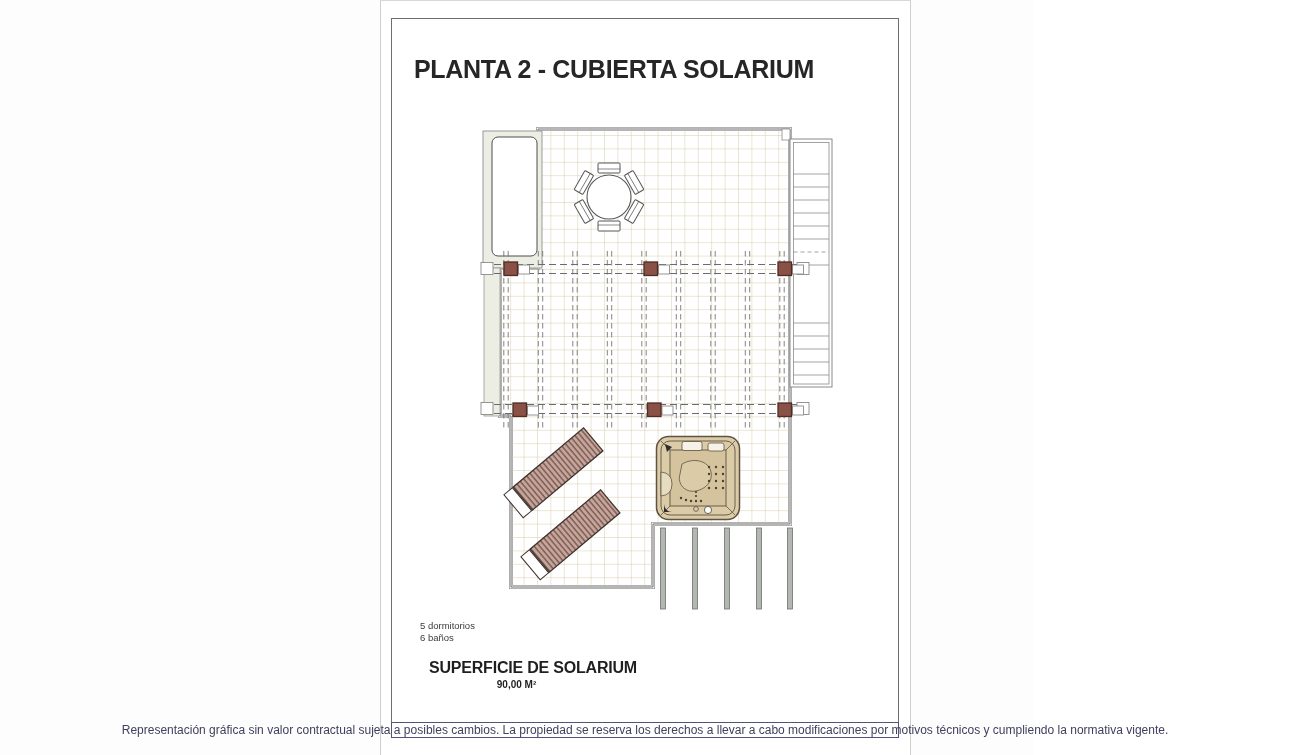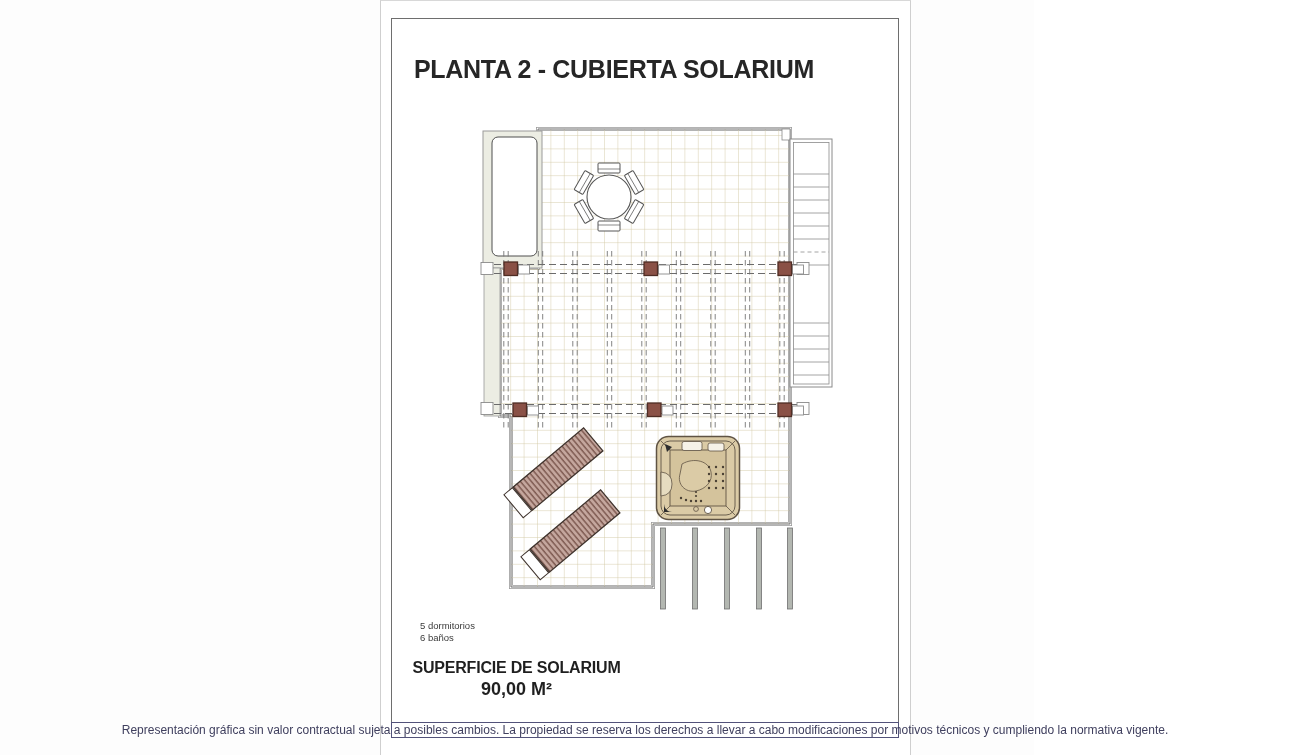--- a/index.html
+++ b/index.html
@@ -29,22 +29,22 @@
   }
   .plan-svg { position: absolute; left: 0; top: 0; }
   .annotation {
     position: absolute; left: 39px; top: 619px;
     font-size: 9.5px; color: #3a3a3a; line-height: 12px;
   }
   .area-block {
     position: absolute; left: 15px; top: 658px; width: 241px;
     text-align: center; color: #1f1f1f;
   }
-  .area-label { font-size: 16px; font-weight: 600; letter-spacing: -0.2px; }
-  .area-value { font-size: 18px; font-weight: 600; margin-top: 2px; }
+  .area-label { font-size: 16px; font-weight: 600; letter-spacing: -0.2px; text-align: right; }
+  .area-value { font-size: 10px; font-weight: 600; margin-top: 2px; }
   .disclaimer-box {
     position: absolute; left: 10px; top: 721px; width: 508px; height: 16px;
     border: 1px solid #52527a; background: #ffffff;
     display: flex; align-items: center; justify-content: center;
   }
   .disclaimer-text {
     font-size: 12px; color: #40405f; white-space: nowrap; letter-spacing: 0px;
   }
 </style>
 </head>

